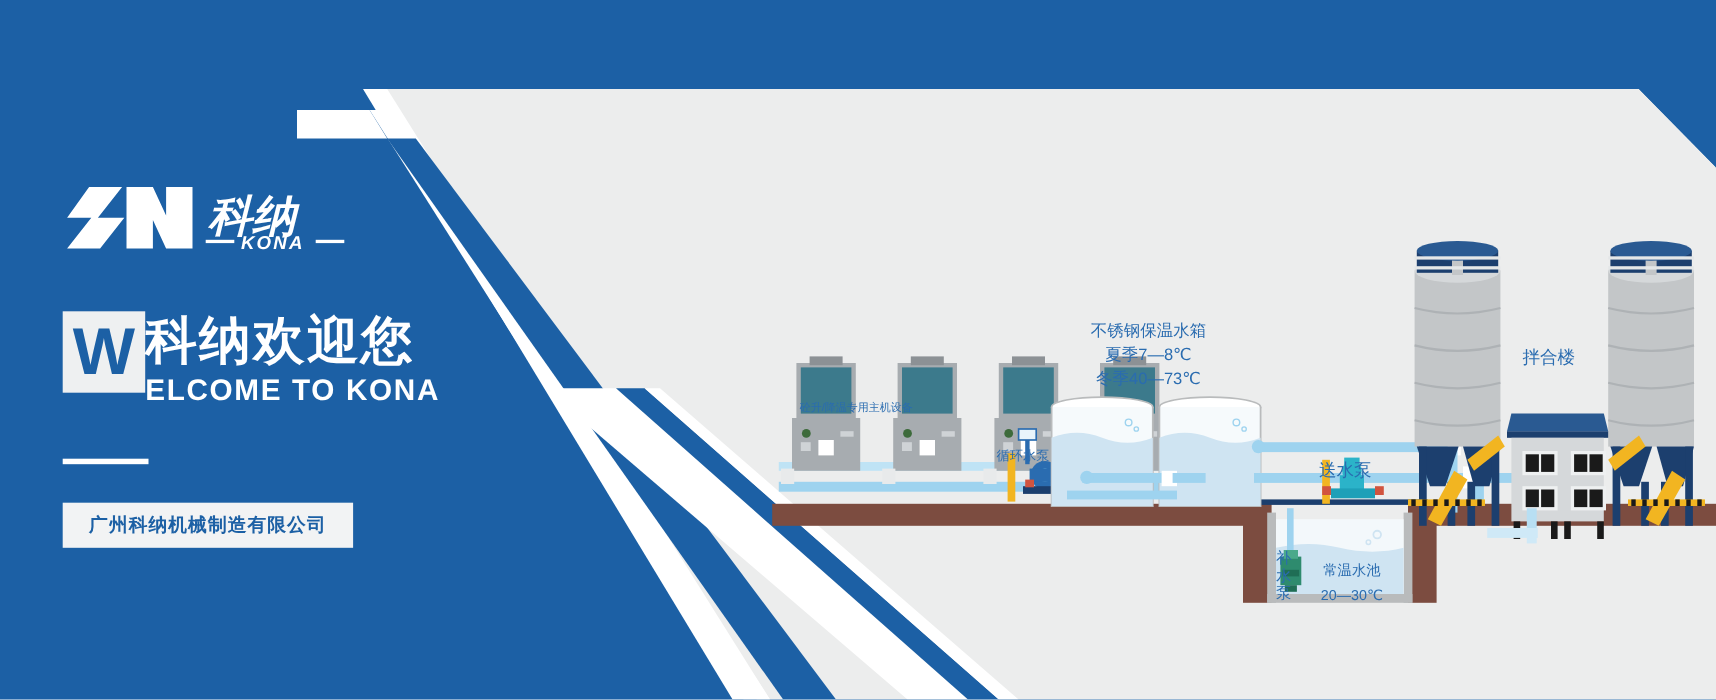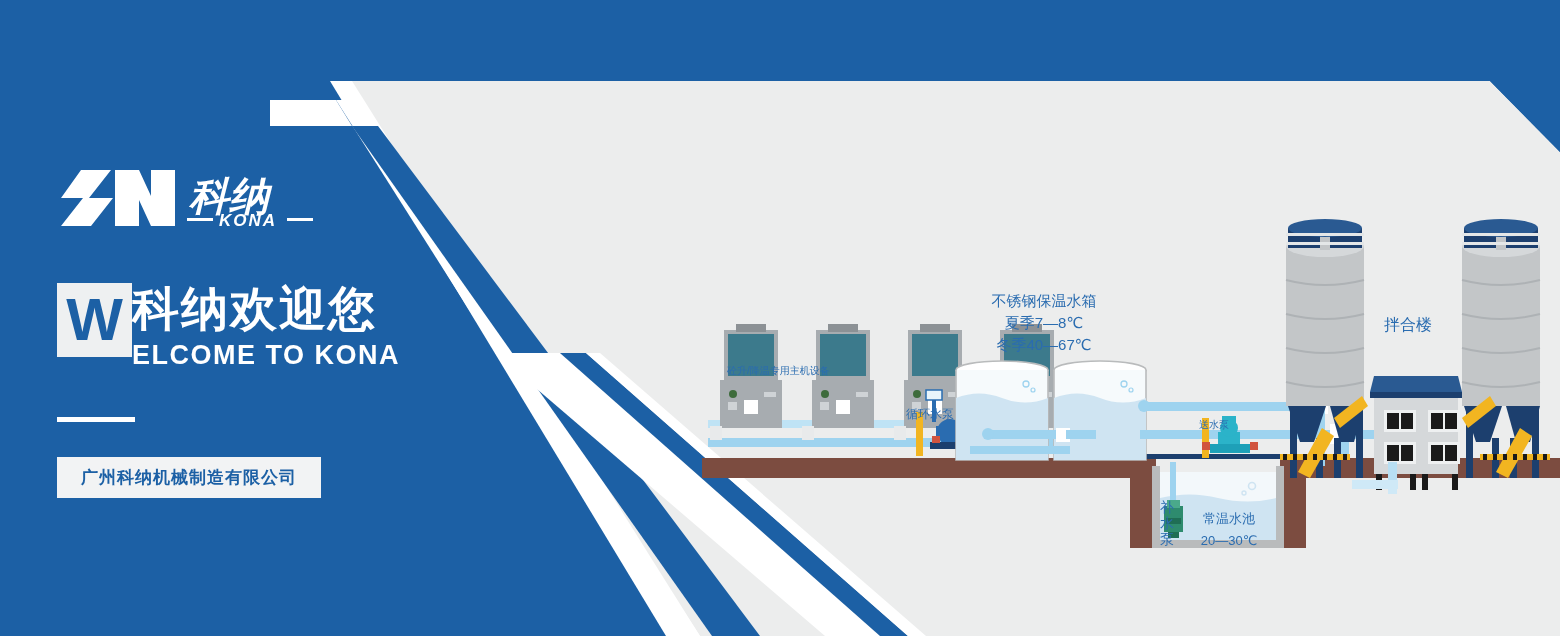--- a/index.html
+++ b/index.html
@@ -29,21 +29,21 @@
 
   
   .flow-title{position:absolute;left:602px;top:186px;color:#1c60a5;font-size:30px;font-weight:bold;
        letter-spacing:1px;white-space:nowrap;font-family:"Liberation Sans","DejaVu Sans",sans-serif;}
 
   .dlabel{position:absolute;color:#2a6cb0;font-family:"Liberation Sans","DejaVu Sans",sans-serif;
        white-space:nowrap;font-weight:500;}
   .lbl-chiller{left:727px;top:364px;font-size:10px;}
   .lbl-tank{left:964px;top:290px;font-size:15px;text-align:center;line-height:22px;white-space:normal;width:160px;}
   .lbl-circ{left:906px;top:406px;font-size:12px;}
-  .lbl-send{left:1199px;top:418px;font-size:10px;}
+  .lbl-send{left:1199px;top:418px;font-size:16px;}
   .lbl-mix{left:1384px;top:315px;font-size:16px;}
   .lbl-pool{left:1184px;top:508px;font-size:13px;text-align:center;line-height:22px;width:90px;white-space:normal;}
   .lbl-makeup{left:1160px;top:499px;font-size:14px;width:15px;line-height:16px;white-space:normal;word-break:break-all;}
 </style>
 </head>
 <body>
 
 <div id="banner">
 
   <svg id="bg-svg" viewBox="0 0 1560 636" preserveAspectRatio="none">
@@ -322,21 +322,21 @@
         <rect x="903" y="274" width="4" height="6" fill="#1a1a1a"></rect>
       </g>
     </g>
   </svg>
 
   <div class="dlabel lbl-chiller">砼升/降温专用主机设备</div>
 
   <div class="dlabel lbl-tank">
     <div>不锈钢保温水箱</div>
     <div>夏季7—8℃</div>
-    <div>冬季40—67℃</div>
+    <div>冬季40—73℃</div>
   </div>
 
   <div class="dlabel lbl-circ">循环水泵</div>
 
   <div class="dlabel lbl-send">送水泵</div>
 
   <div class="dlabel lbl-mix">拌合楼</div>
 
   <div class="dlabel lbl-makeup">补水泵</div>
 

